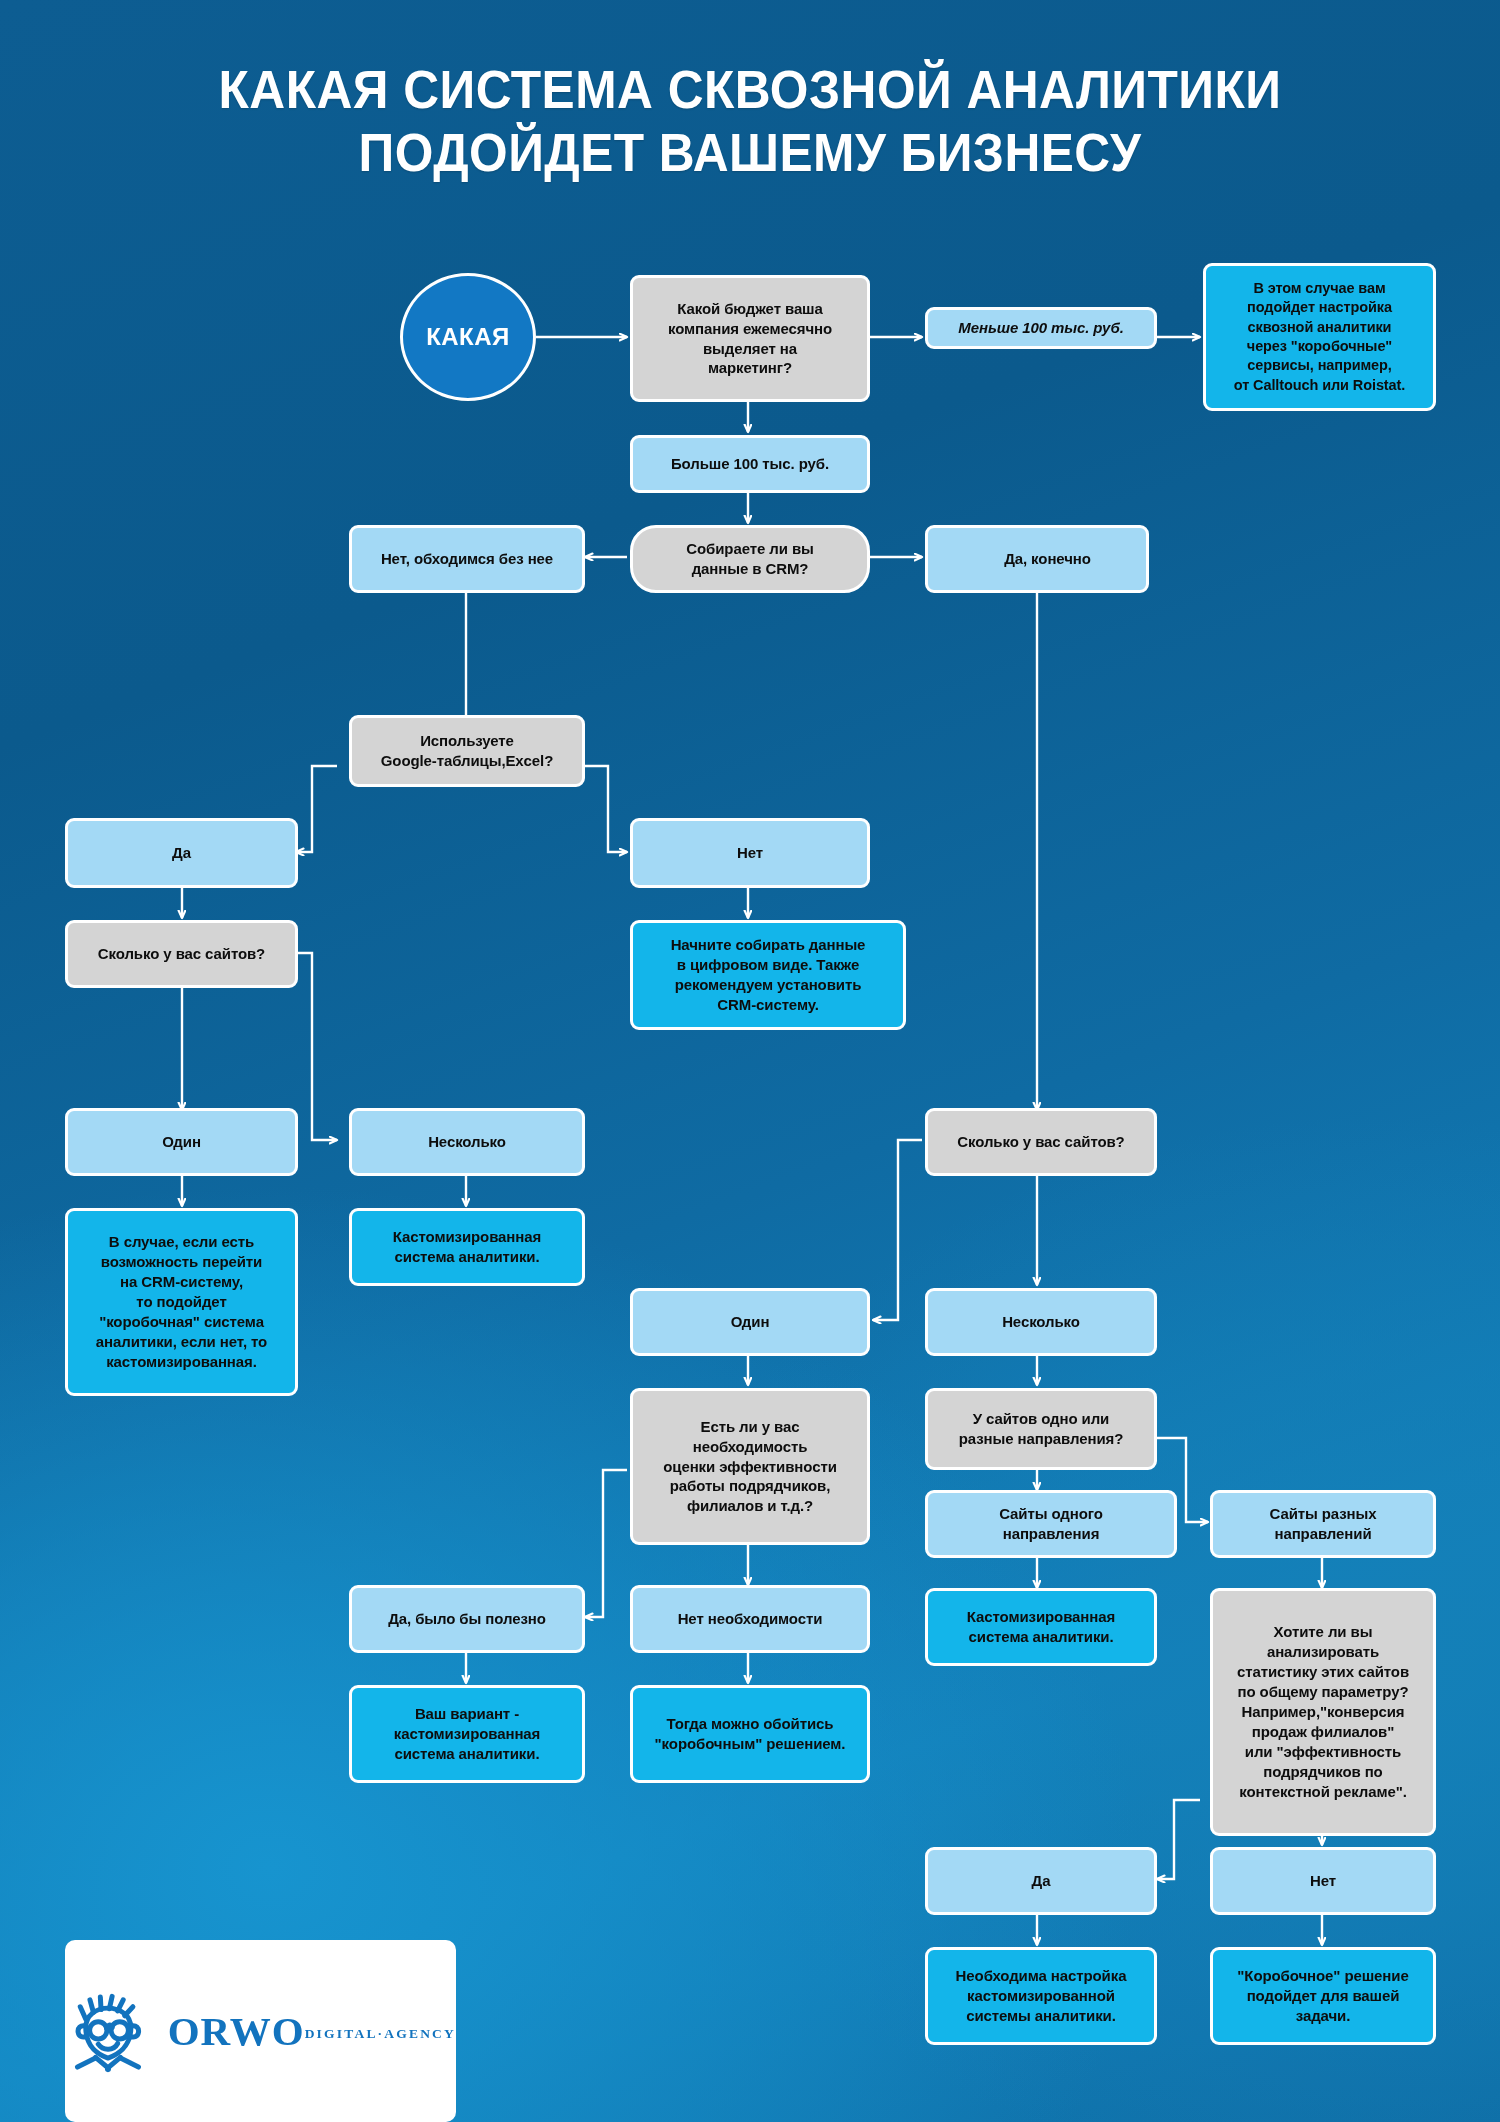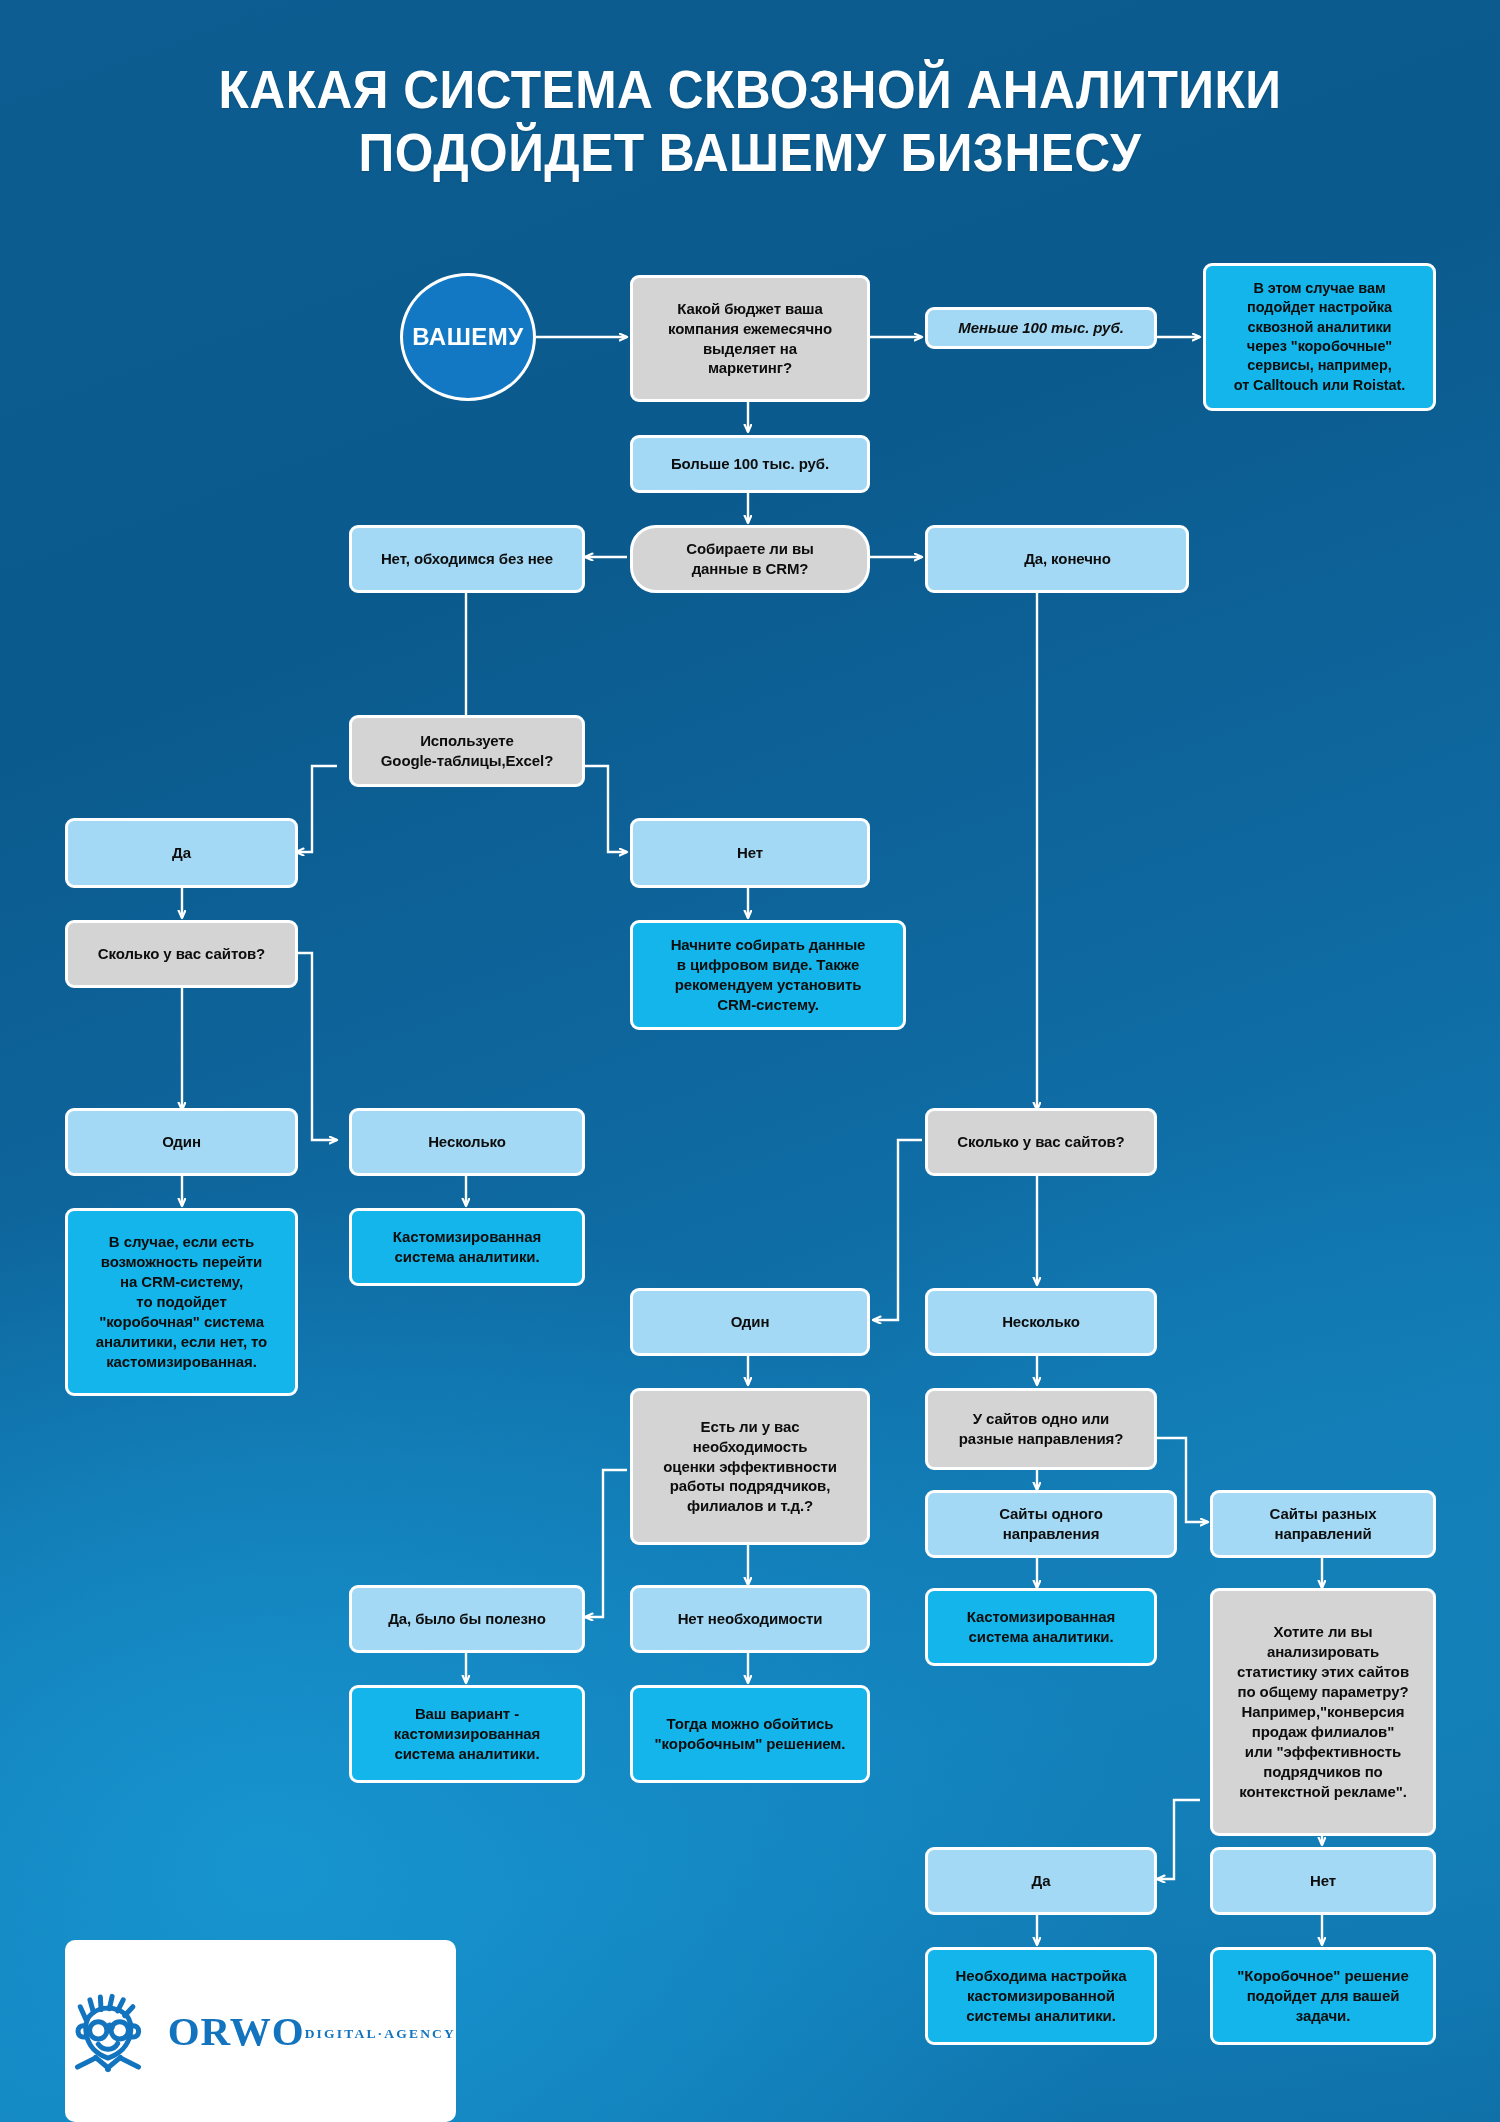--- a/index.html
+++ b/index.html
@@ -158,21 +158,21 @@
 
       <path d="M1322,1800 L1322,1845"></path>
 
       <path d="M1037,1915 L1037,1945"></path>
 
       <path d="M1322,1915 L1322,1945"></path>
     </g>
   </svg>
 
   <div class="start" style="left:400px; top:273px; width:136px; height:128px;">
-    <span>ВАШЕМУ</span>
+    <span>КАКАЯ</span>
   </div>
 
   <div class="node gray" style="left:630px; top:275px; width:240px; height:127px;">Какой бюджет ваша
 компания ежемесячно
 выделяет на
 маркетинг?</div>
 
   <div class="node lblue" style="left:925px; top:307px; width:232px; height:42px;font-style:italic;">Меньше 100 тыс. руб.</div>
 
   <div class="node cyan" style="left:1203px; top:263px; width:233px; height:148px; font-size:14.5px;">В этом случае вам
@@ -182,21 +182,21 @@
 сервисы, например,
 от Calltouch или Roistat.</div>
 
   <div class="node lblue" style="left:630px; top:435px; width:240px; height:58px;">Больше 100 тыс. руб.</div>
 
   <div class="node gray" style="left:630px; top:525px; width:240px; height:68px;border-radius:26px;">Собираете ли вы
 данные в CRM?</div>
 
   <div class="node lblue" style="left:349px; top:525px; width:236px; height:68px;">Нет, обходимся без нее</div>
 
-  <div class="node lblue" style="left:925px; top:525px; width:264px; height:68px;padding-left:29px;">Да, конечно</div>
+  <div class="node lblue" style="left:925px; top:525px; width:224px; height:68px;padding-left:29px;">Да, конечно</div>
 
   <div class="node gray" style="left:349px; top:715px; width:236px; height:72px;">Используете
 Google-таблицы,Excel?</div>
 
   <div class="node lblue" style="left:65px; top:818px; width:233px; height:70px;">Да</div>
 
   <div class="node lblue" style="left:630px; top:818px; width:240px; height:70px;">Нет</div>
 
   <div class="node cyan" style="left:630px; top:920px; width:276px; height:110px;">Начните собирать данные
 в цифровом виде. Также

